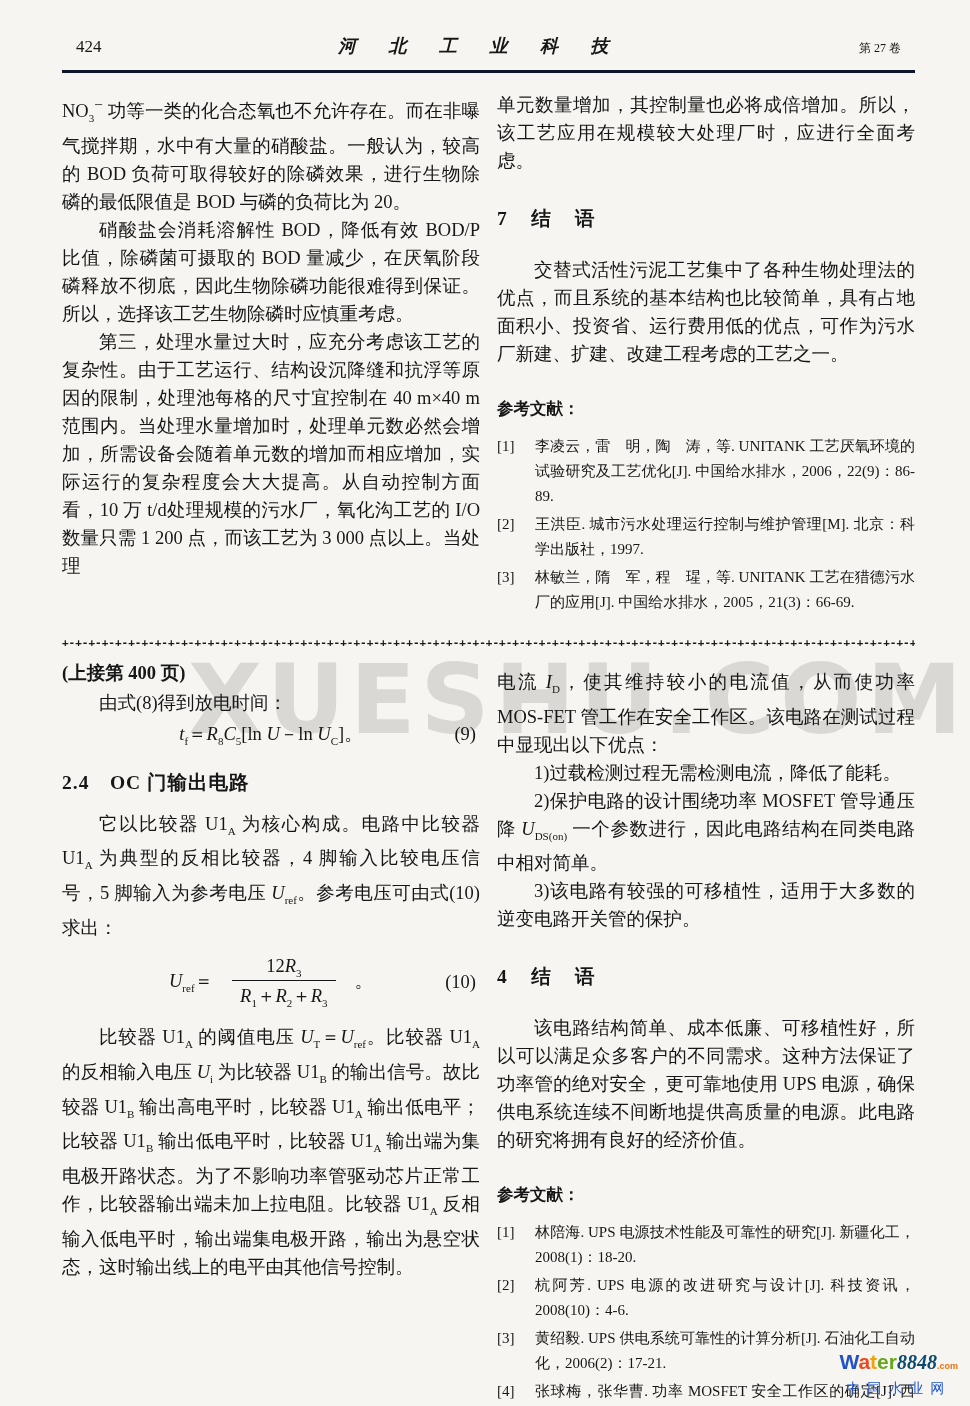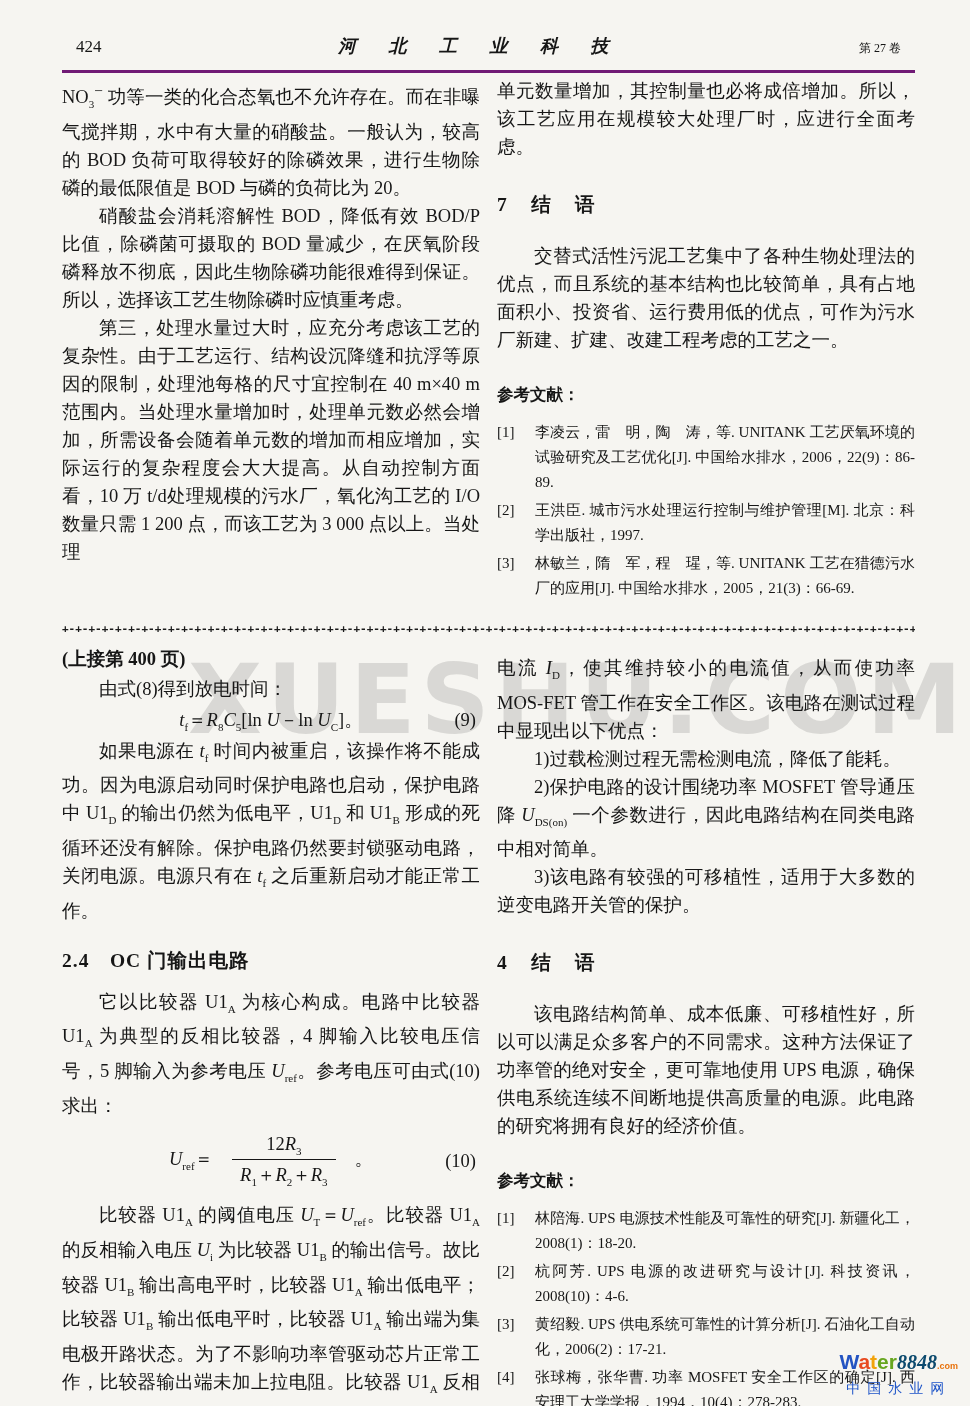--- a/index.html
+++ b/index.html
@@ -10,27 +10,27 @@
     background:#f6f5f1;
     color:#161616;
     font-family:"Liberation Serif","DejaVu Serif",serif;
     overflow:hidden;
   }
   .content{position:relative;z-index:1;padding:34px 55px 0 62px;}
   
   .pg-header{
     display:flex;align-items:baseline;justify-content:space-between;
     padding:0 14px 12px 14px;
-    border-bottom:3px solid #701a75;
+    border-bottom:3px solid #0f172a;
     font-size:17px;
   }
   .journal-title{letter-spacing:14px;font-size:18px;font-weight:600;font-style:italic;}
   .volume{font-size:12px;}
   
-  .two-col{display:flex;gap:17px;margin-top:4px;}
+  .two-col{display:flex;gap:17px;margin-top:18px;}
   .col{width:418px;}
   p.body{margin:0;font-size:18.5px;line-height:28px;text-align:justify;}
   p.indent{text-indent:2em;}
   .sec-heading{font-weight:bold;font-size:19.5px;margin:30px 0 24px 0;letter-spacing:1px;}
   .sec-heading .sp{display:inline-block;width:1.2em;}
   .refs-heading{font-weight:bold;font-size:16.5px;margin:30px 0 14px 0;}
   .ref{display:flex;font-size:15px;line-height:25px;margin-bottom:3px;}
   .ref-num{width:38px;flex-shrink:0;}
   .ref-text{flex:1;text-align:justify;}
   
@@ -109,21 +109,20 @@
     <div class="separator" id="separator">+-+-+-+-+-+-+-+-+-+-+-+-+-+-+-+-+-+-+-+-+-+-+-+-+-+-+-+-+-+-+-+-+-+-+-+-+-+-+-+-+-+-+-+-+-+-+-+-+-+-+-+-+-+-+-+-+-+-+-+-+-+-+-+-+-+-+-+-+-+-+-+-+-+-+-+-+-+-+-+-+-+-+-+-+-+-+-+-+-+-+-+-+-+-+-+-+-+-+-+-+-+-+-+-+-+-+-+-+-+-+-+-+-+-+-+-+-+-+-+-+-+-+-+-+-+-+-+-+-+-+-+-+-+-+-+-+-+-+-+-+-+-+-+-+-+-+-+-+-+-+-+-+-+-+-+-+-+-+-+-+-+-+-+-+-+-+-+-+-+-+-+-+-+-+-+-+-+-+-+-+-+-+-+-+-+-+-+-+-+-+-+-+-+-+-+-+-+-+-+-+-+-+-+-+-+-+-+-+-+-+-+-+-+-+-+-+-+-+-+-</div>
 
     <section class="two-col" style="margin-top:2px;">
       <div class="col">
         <div class="continued-note">(上接第 400 页)</div>
         <p class="body indent">由式(8)得到放电时间：</p>
         <div class="formula">
           <span><i>t</i><sub>f</sub>＝<i>R</i><sub>8</sub><i>C</i><sub>5</sub>[ln <i>U</i>－ln <i>U</i><sub>C</sub>]。</span>
           <span class="f-num">(9)</span>
         </div>
-        <p class="body indent">如果电源在 <i>t</i><sub>f</sub> 时间内被重启，该操作将不能成功。因为电源启动同时保护电路也启动，保护电路中 U1<sub>D</sub> 的输出仍然为低电平，U1<sub>D</sub> 和 U1<sub>B</sub> 形成的死循环还没有解除。保护电路仍然要封锁驱动电路，关闭电源。电源只有在 <i>t</i><sub>f</sub> 之后重新启动才能正常工作。</p>
         <div class="sec-heading" style="margin:22px 0 14px 0;">2.4　OC 门输出电路</div>
         <p class="body indent">它以比较器 U1<sub>A</sub> 为核心构成。电路中比较器 U1<sub>A</sub> 为典型的反相比较器，4 脚输入比较电压信号，5 脚输入为参考电压 <i>U</i><sub>ref</sub>。参考电压可由式(10)求出：</p>
         <div class="formula" style="margin:14px 0;">
           <span><i>U</i><sub>ref</sub>＝</span><span class="frac">
               <span class="num">12<i>R</i><sub>3</sub></span>
               <span class="den"><i>R</i><sub>1</sub>＋<i>R</i><sub>2</sub>＋<i>R</i><sub>3</sub></span>
             </span><span>。</span>
           <span class="f-num">(10)</span>
         </div>
         <p class="body indent">比较器 U1<sub>A</sub> 的阈值电压 <i>U</i><sub>T</sub>＝<i>U</i><sub>ref</sub>。比较器 U1<sub>A</sub> 的反相输入电压 <i>U</i><sub>i</sub> 为比较器 U1<sub>B</sub> 的输出信号。故比较器 U1<sub>B</sub> 输出高电平时，比较器 U1<sub>A</sub> 输出低电平；比较器 U1<sub>B</sub> 输出低电平时，比较器 U1<sub>A</sub> 输出端为集电极开路状态。为了不影响功率管驱动芯片正常工作，比较器输出端未加上拉电阻。比较器 U1<sub>A</sub> 反相输入低电平时，输出端集电极开路，输出为悬空状态，这时输出线上的电平由其他信号控制。</p>

